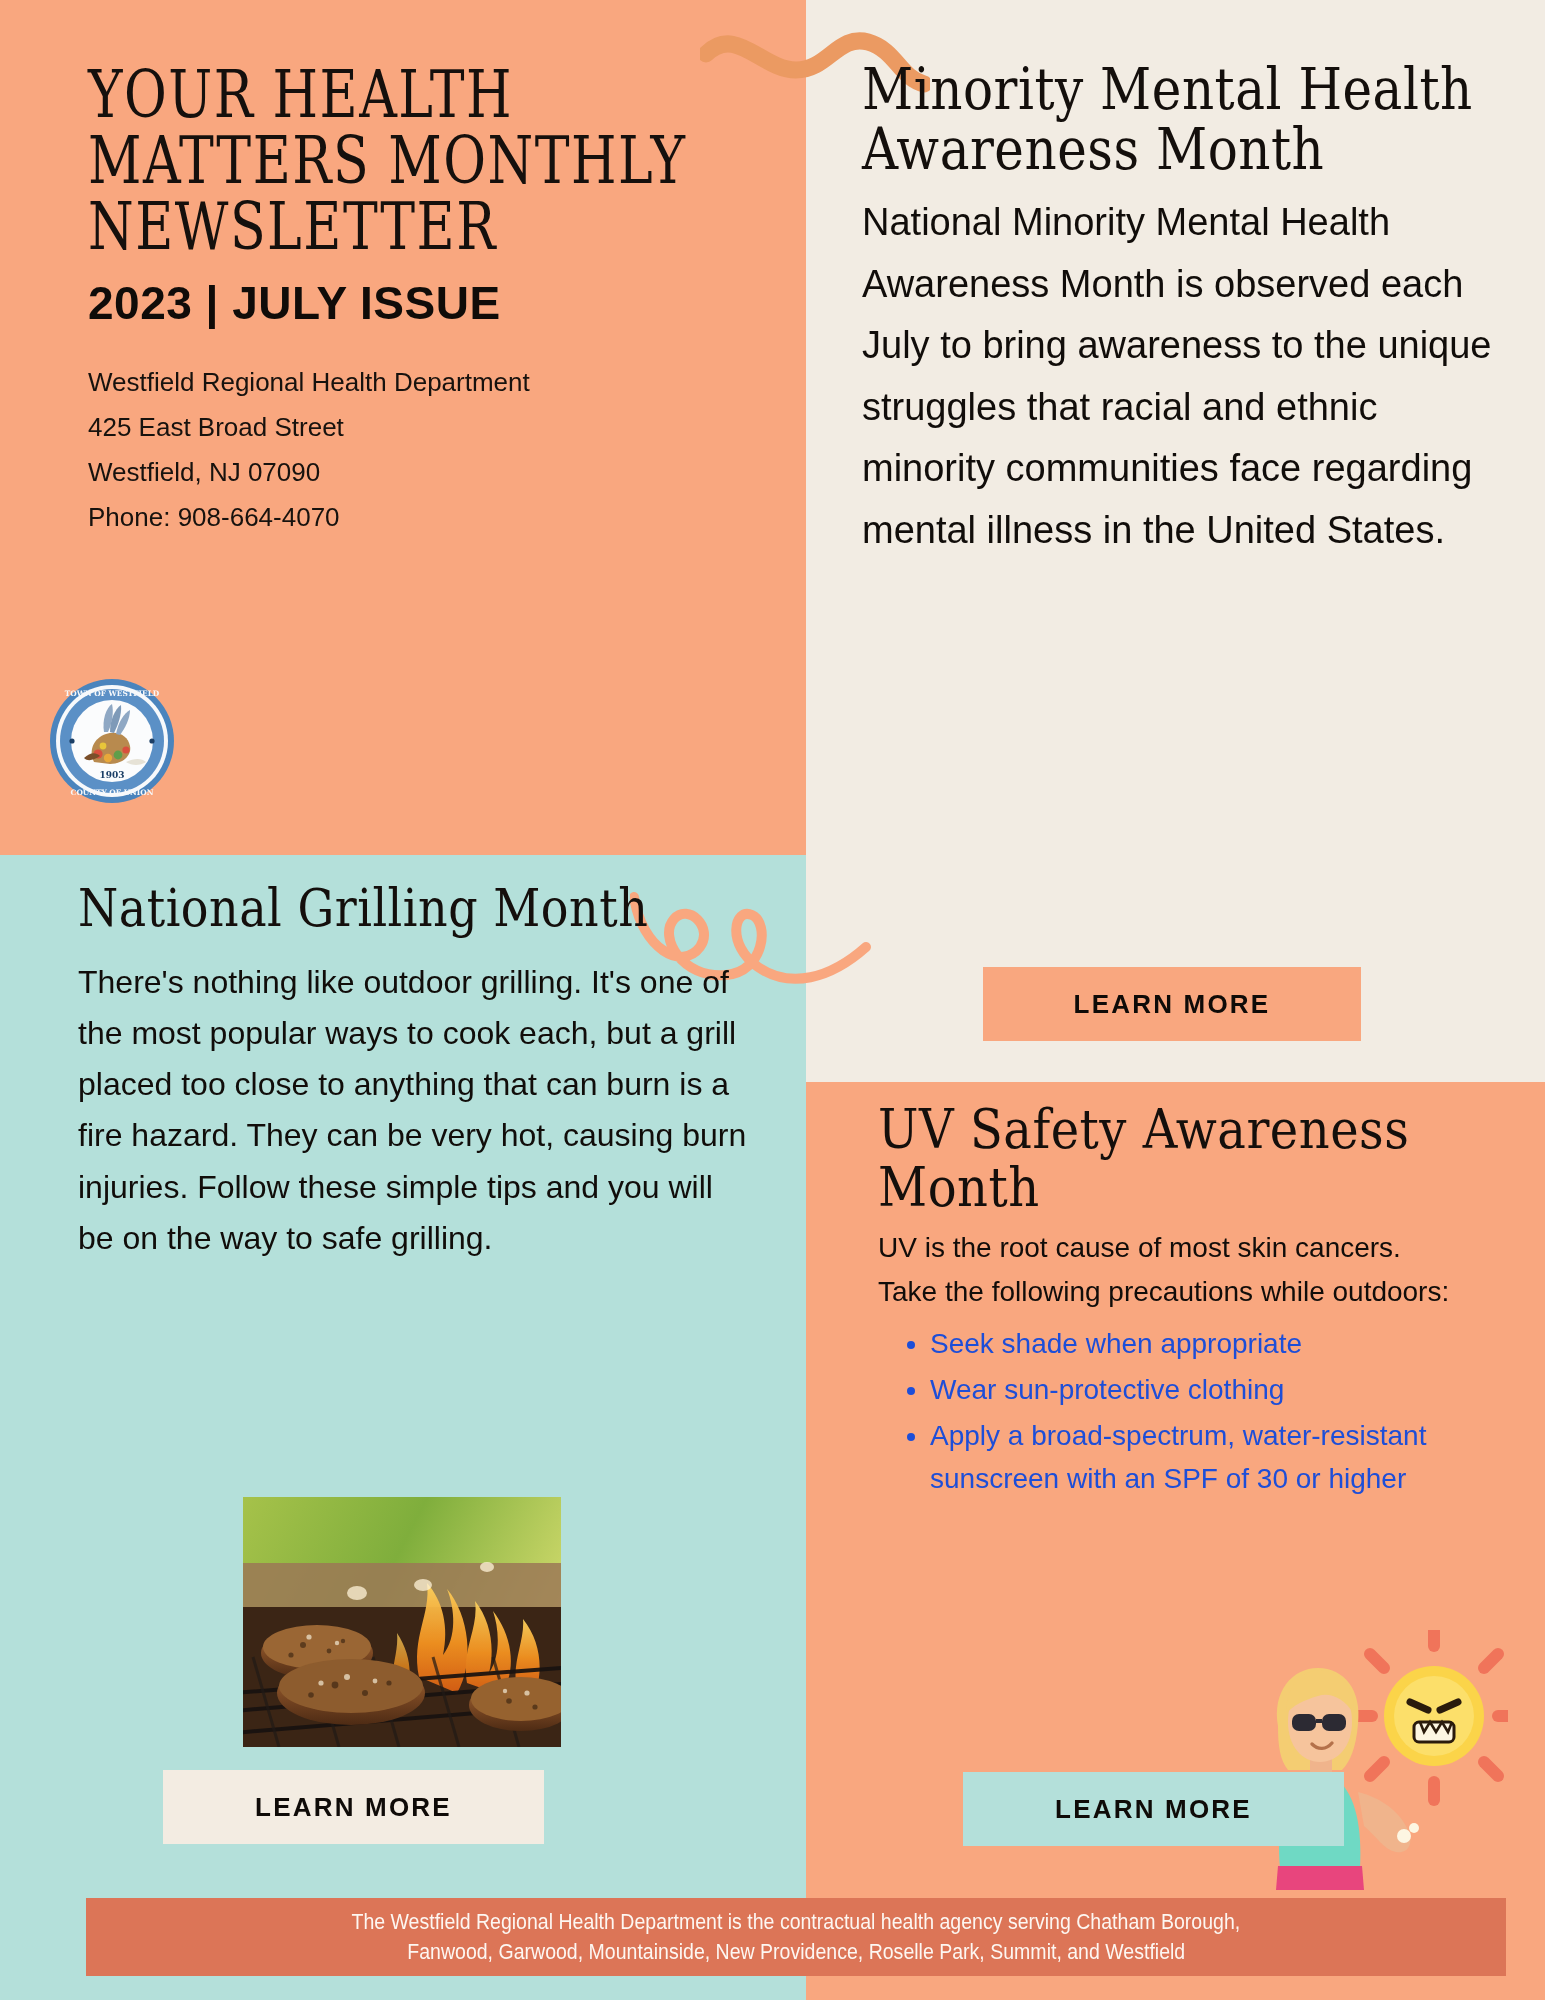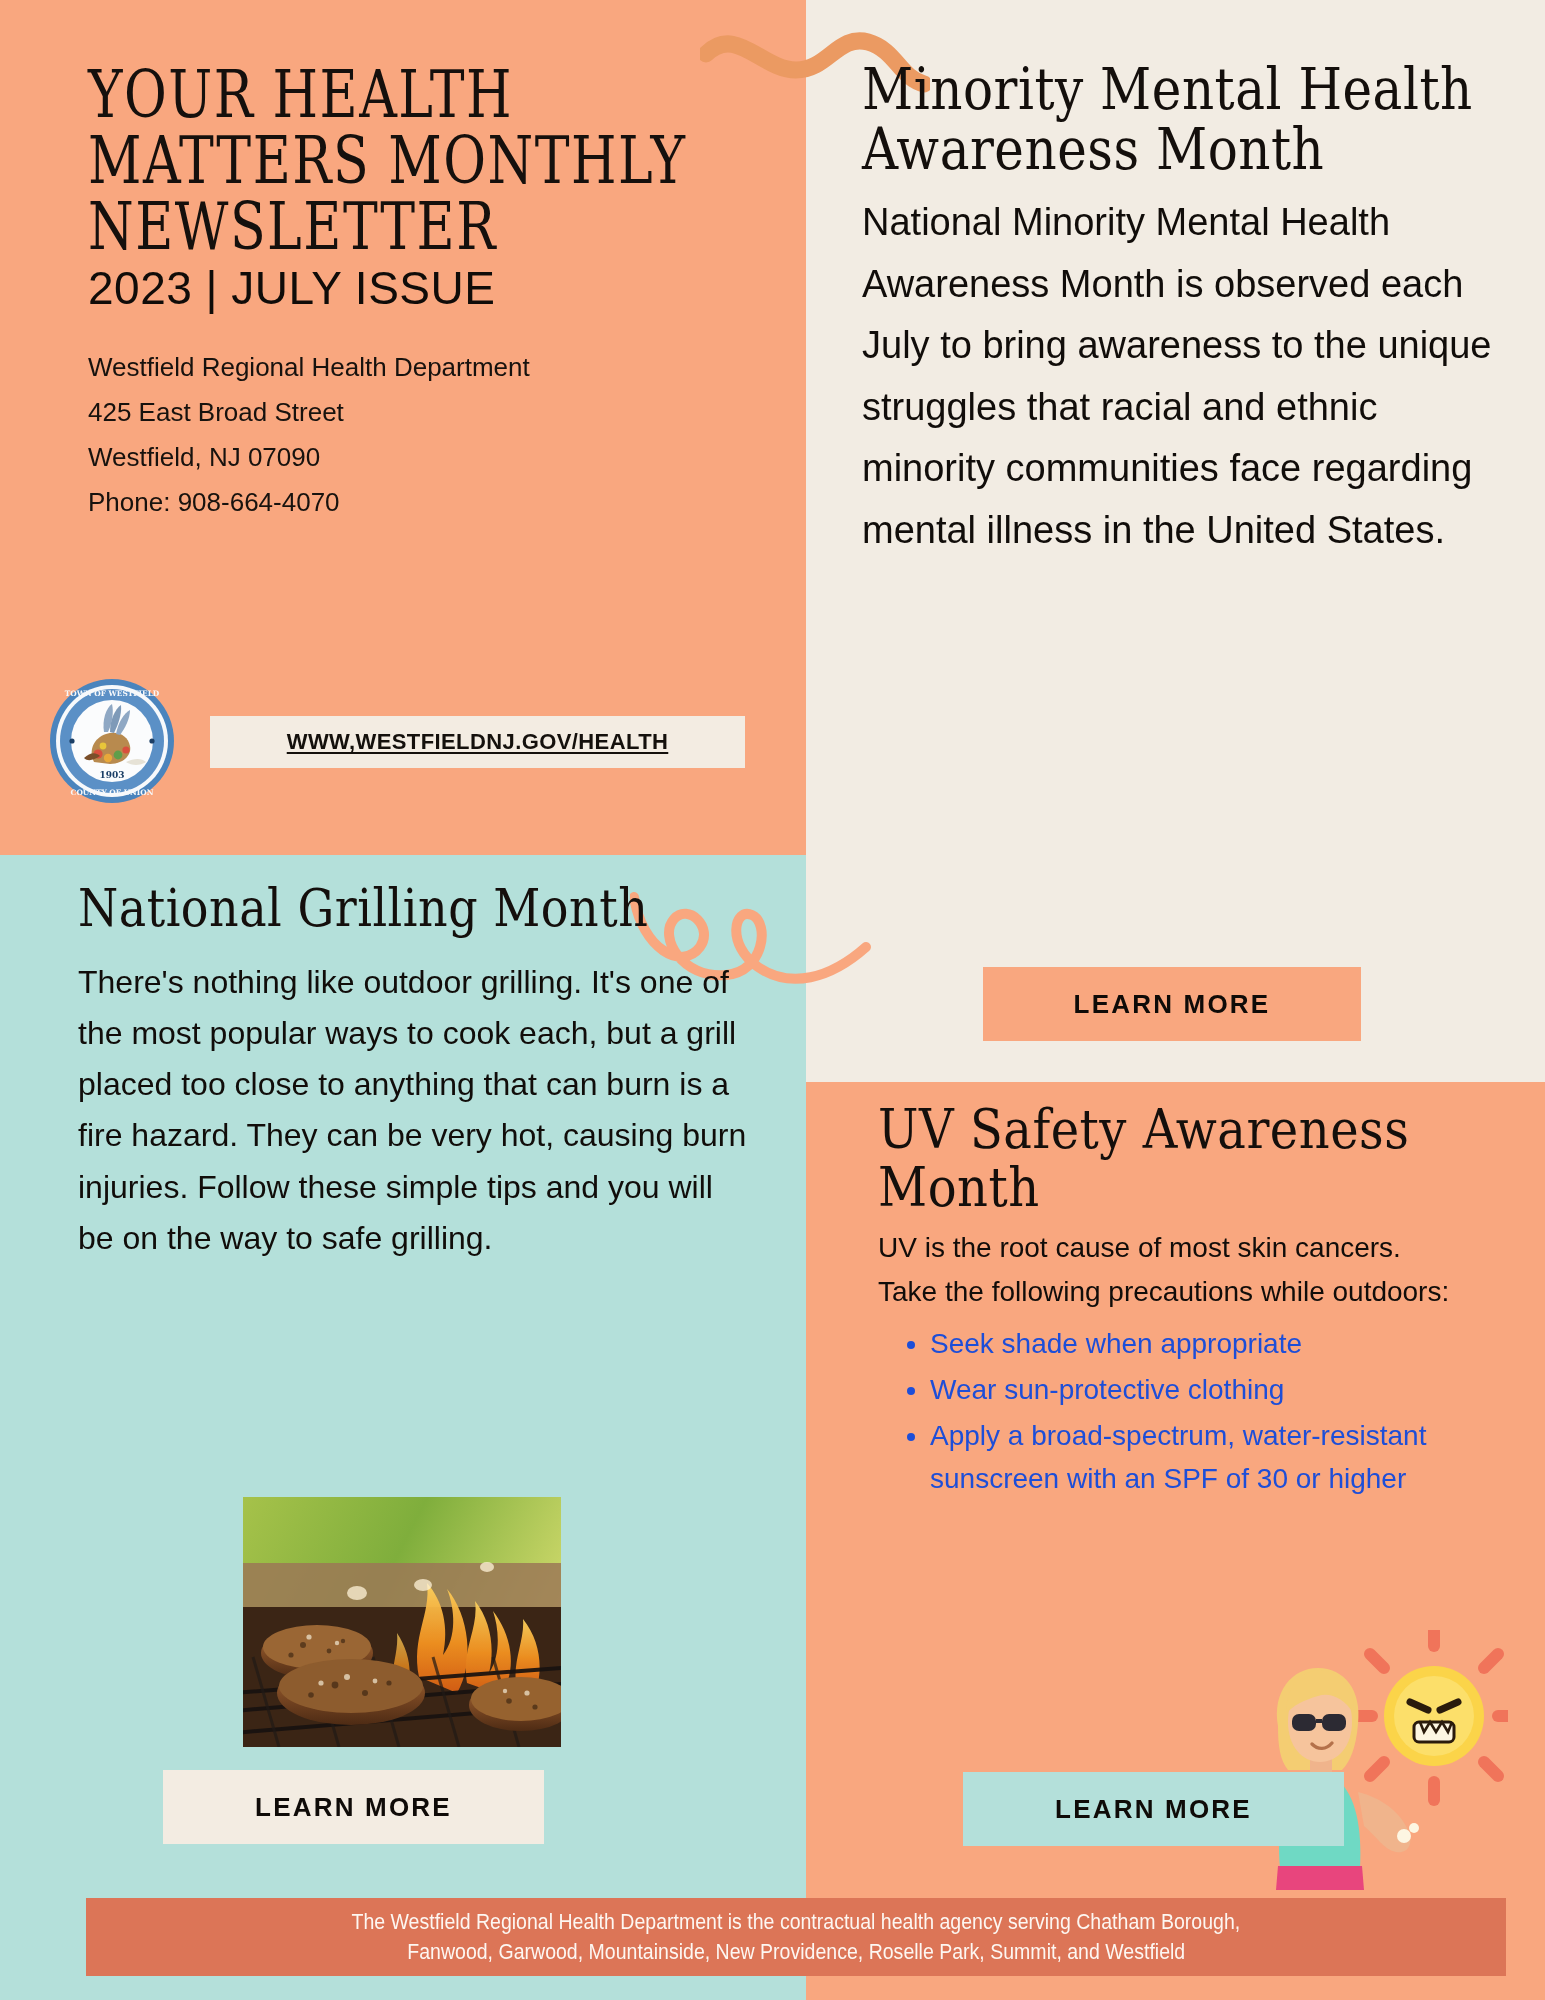--- a/index.html
+++ b/index.html
@@ -49,24 +49,24 @@
     line-height:1.02;
     letter-spacing:1.5px;
     color:#15100d;
     text-transform:uppercase;
     font-stretch:condensed;
     transform:scale(1.0,1.12);
     transform-origin:left top;
   }
   .issue {
     font-size:46px;
-    font-weight:400;
+    font-weight:700;
     letter-spacing:0.5px;
     color:#100c09;
-    margin-top:22px;
+    margin-top:37px;
   }
   .addr {
     margin-top:30px;
     font-size:26px;
     line-height:1.72;
     color:#17120e;
     font-weight:400;
   }
 
   
@@ -225,23 +225,20 @@
       <path d="M36 80 C42 74 48 74 52 78 C46 82 40 84 36 80 Z" fill="#7a4f2a"></path>
       <path d="M78 84 C86 80 94 80 98 84 C92 88 84 88 78 84 Z" fill="#e6e2d6"></path>
     </g>
     <text x="64" y="100" text-anchor="middle" font-family="DejaVu Serif, serif" font-size="9" font-weight="700" fill="#1c3f66">1903</text>
     <g fill="#f7f9fb" font-family="DejaVu Serif, serif" font-size="7.4" font-weight="700">
       <text x="64" y="18" text-anchor="middle">TOWN OF WESTFIELD</text>
       <text x="64" y="117" text-anchor="middle">COUNTY OF UNION</text>
     </g>
   </svg>
 
-  <div class="url-pill">
-    <span>WWW,WESTFIELDNJ.GOV/HEALTH</span>
-  </div>
 
   <div class="mmh">
     <div class="script-h">Minority Mental Health Awareness Month</div>
     <div class="mmh-body">National Minority Mental Health Awareness Month is observed each July to bring awareness to the unique struggles that racial and ethnic minority communities face regarding mental illness in the United States.</div>
   </div>
   <div class="btn btn-mmh">
     <span>LEARN MORE</span>
   </div>
 
   <div class="grill">

